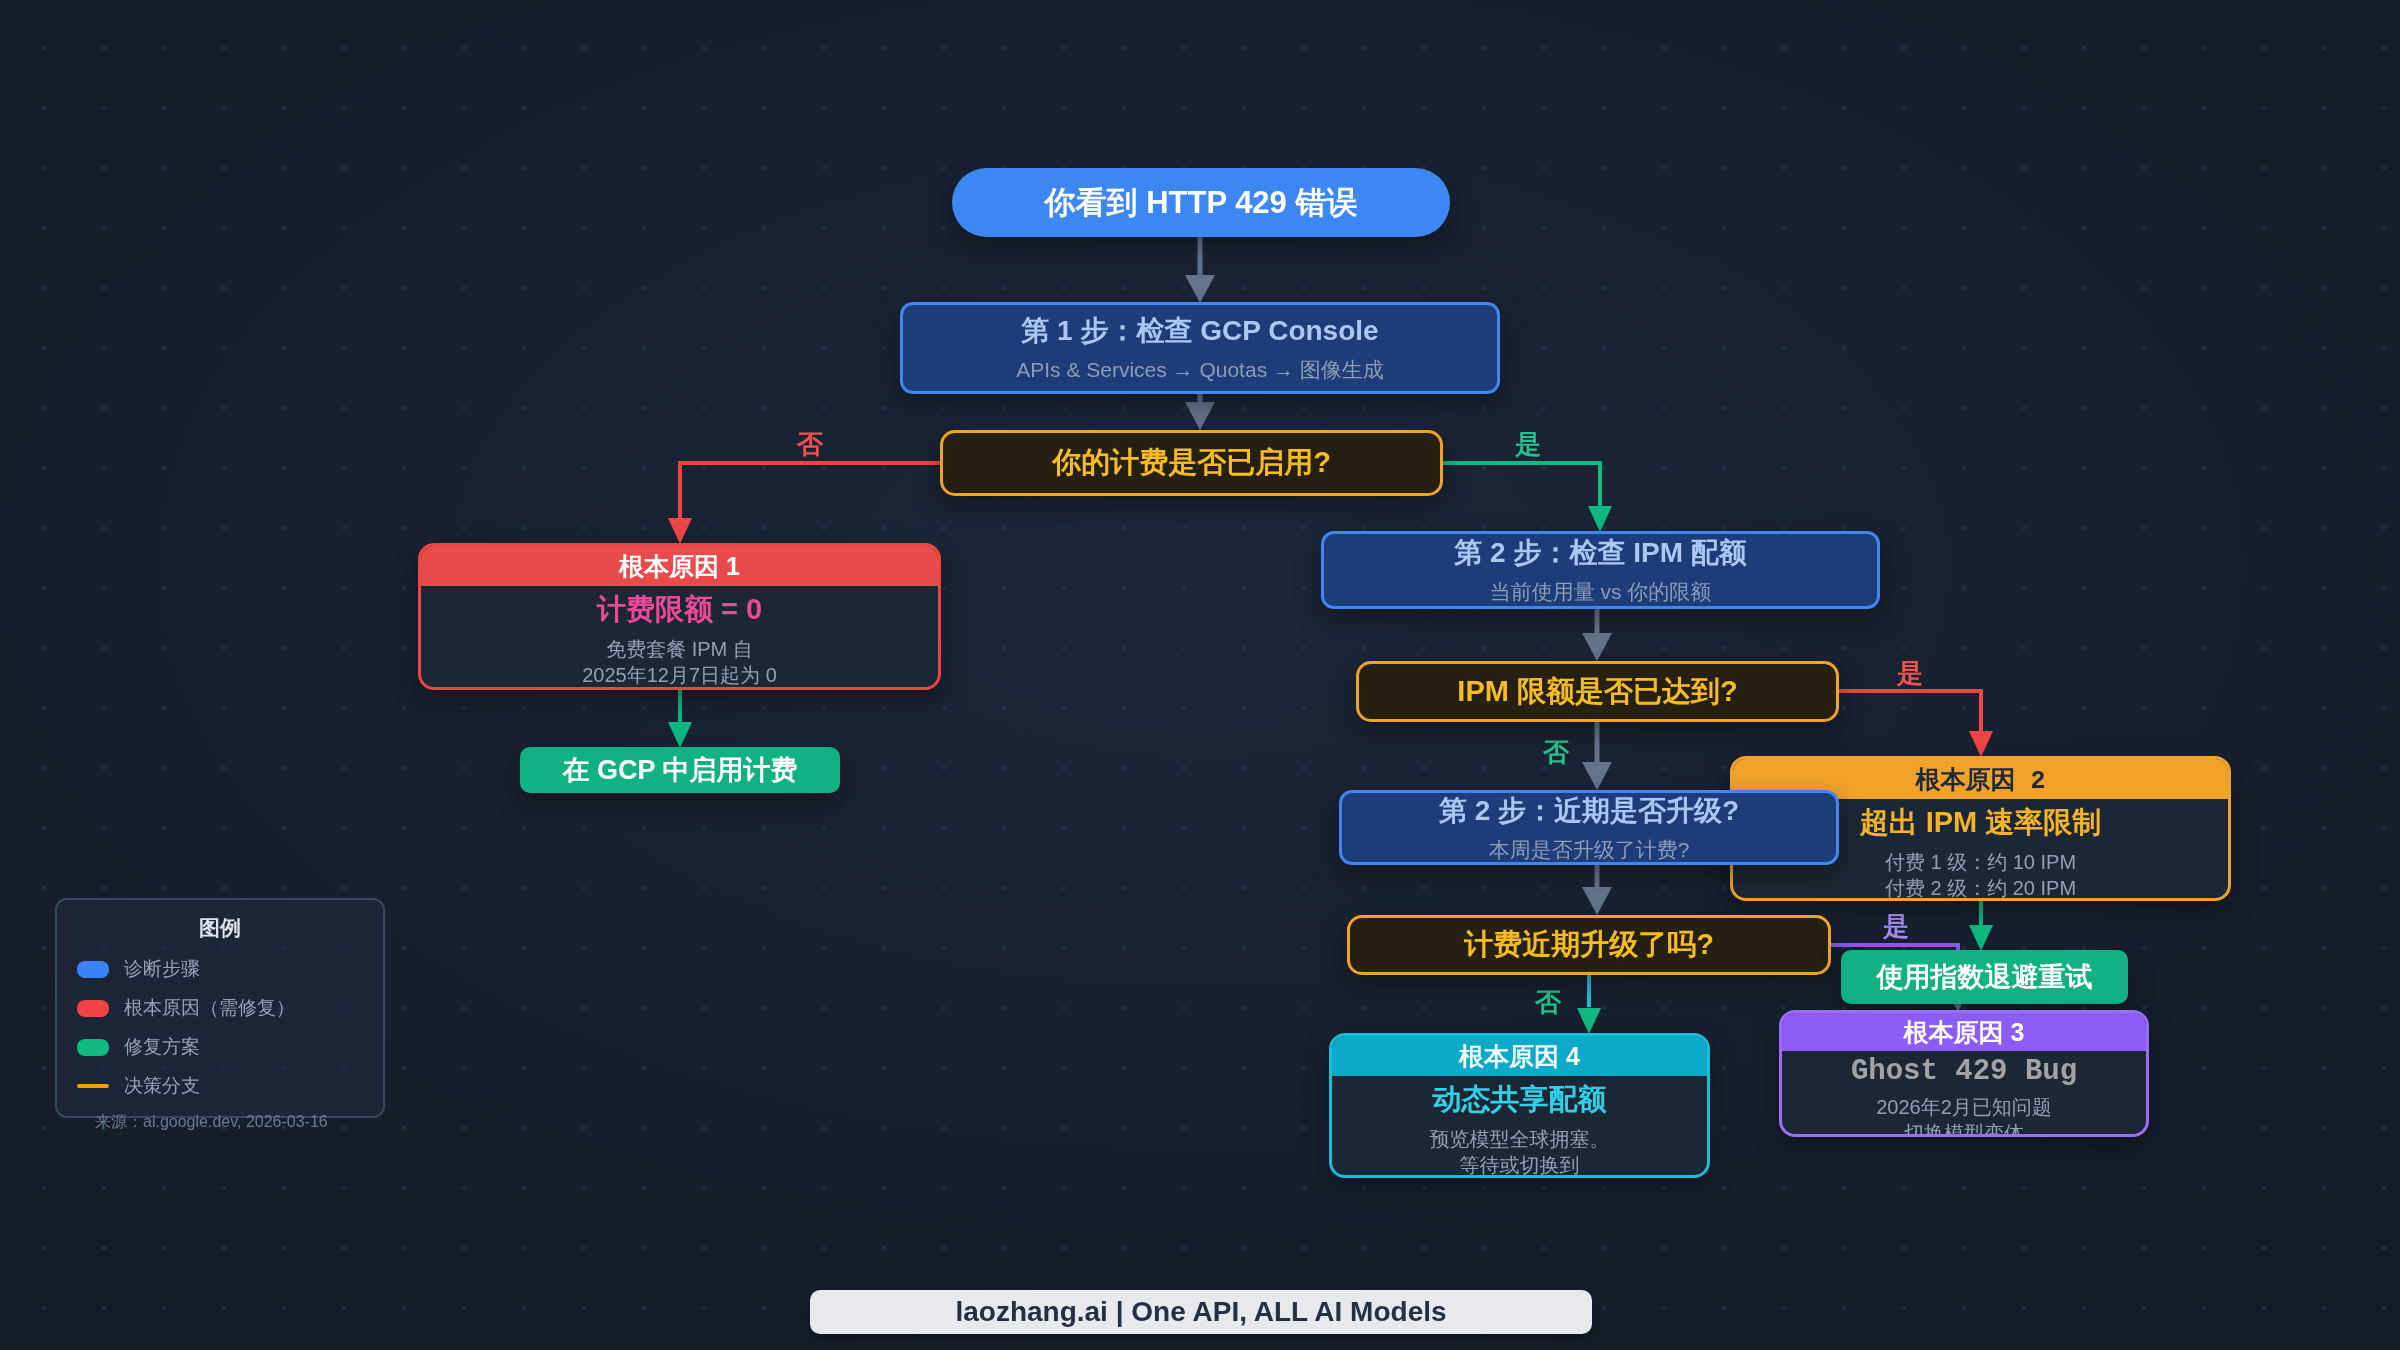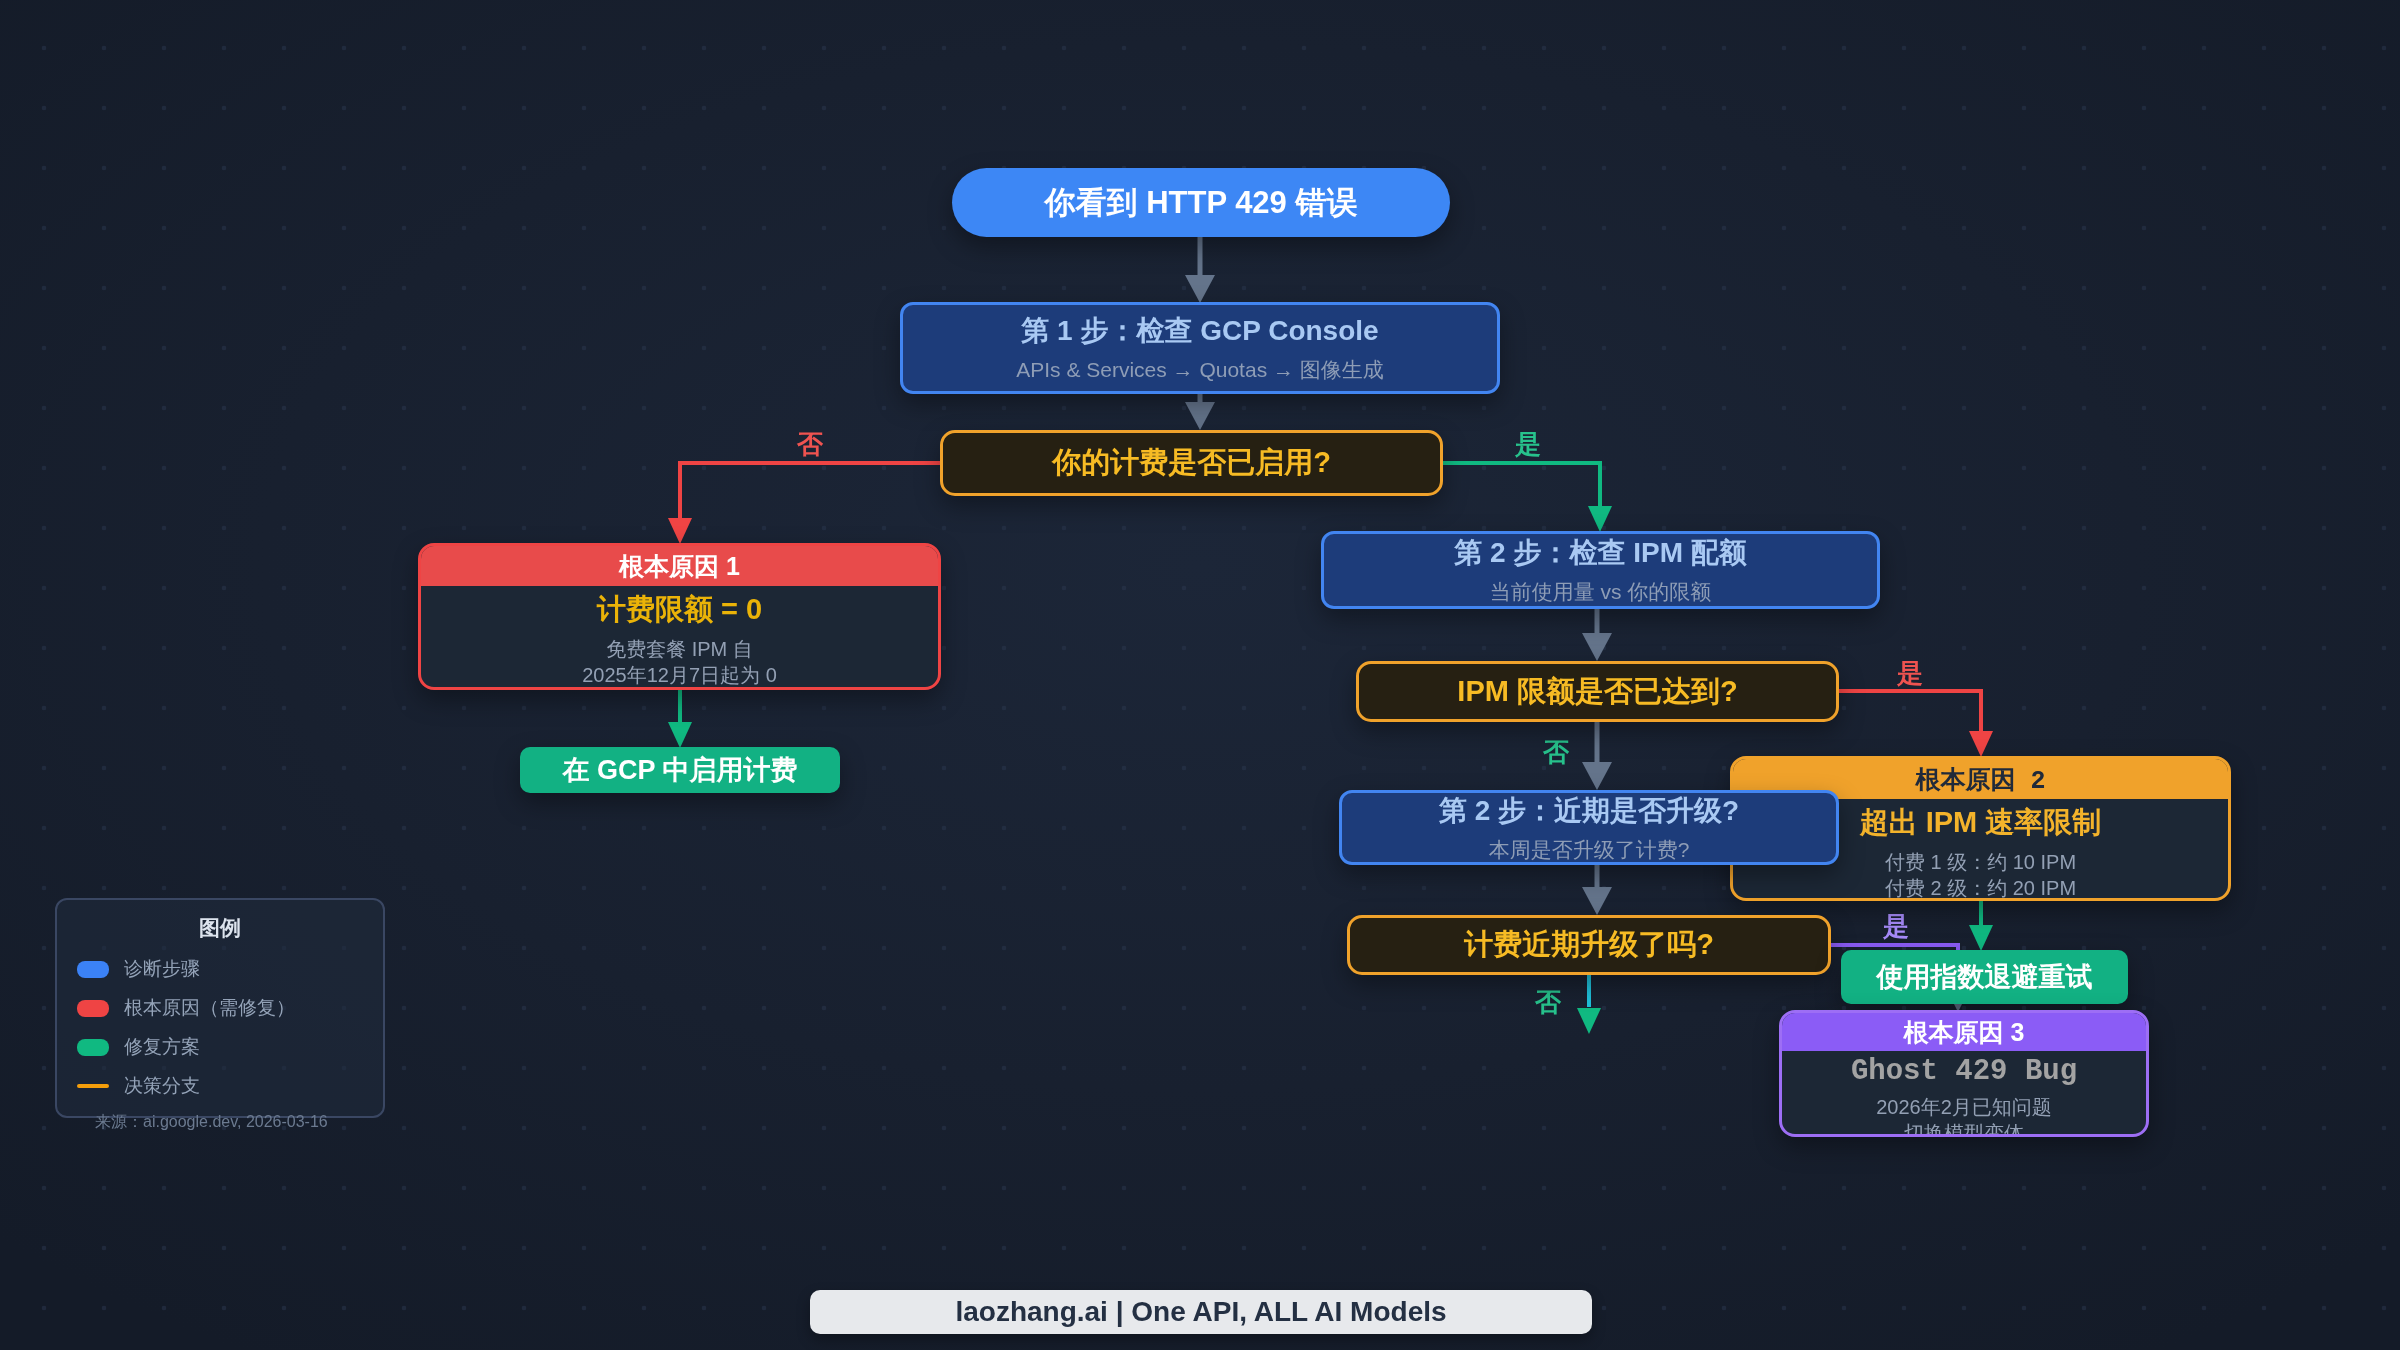--- a/index.html
+++ b/index.html
@@ -28,21 +28,21 @@
   .decision{background:#262012;border:3.5px solid #f0a22b;border-radius:15px;
     display:flex;align-items:center;justify-content:center;
     color:#f7bb24;font-size:29px;font-weight:bold;}
   .cause{border-radius:16px;overflow:hidden;display:flex;flex-direction:column;background:#1c2735;}
   .cause .hd{flex:0 0 auto;display:flex;align-items:center;justify-content:center;
     font-size:25px;font-weight:bold;}
   .cause .bd{flex:1;display:flex;flex-direction:column;align-items:center;justify-content:center;padding:4px 8px;}
   .cause .bt{font-size:29px;font-weight:bold;margin-bottom:6px;}
   .cause .bl{font-size:20px;color:#93a0b4;line-height:1.32;}
   .cause1{border:3px solid #ef4444;}  .cause1 .hd{background:#e84b4b;color:#ffffff;height:40px;}
-  .cause1 .bt{color:#eab308;}
+  .cause1 .bt{color:#ec4899;}
   .cause2{border:3px solid #f0a22b;}  .cause2 .hd{background:#f0a22b;color:#202a3a;height:40px;font-family:Liberation Mono, monospace;}
   .cause2 .bt{color:#f3b32b;}
   .cause3{border:3px solid #9d6ef5;}  .cause3 .hd{background:#8b5cf6;color:#ffffff;height:38px;}
   .cause3 .bt{color:#a3a3a3;font-family:Liberation Mono, monospace;}
   .cause4{border:3px solid #1bbcd8;}  .cause4 .hd{background:#0da9c8;color:#f0fbfd;height:40px;}
   .cause4 .bt{color:#2fd0e8;}
   .fix{display:flex;align-items:center;justify-content:center;background:#12b183;border-radius:10px;
     color:#ffffff;font-size:27px;font-weight:bold;}
   .blabel{position:absolute;width:80px;height:36px;display:flex;align-items:center;justify-content:center;
     font-size:26px;font-weight:bold;}
@@ -164,20 +164,29 @@
 
   <div class="node cause cause3" style="left:1779px;top:1010px;width:370px;height:127px;">
     <div class="hd">根本原因 3</div>
     <div class="bd">
       <div class="bt">Ghost 429 Bug</div>
       <div class="bl">2026年2月已知问题</div>
       <div class="bl">切换模型变体</div>
     </div>
   </div>
 
+  <div class="node cause cause4" style="left:1329px;top:1033px;width:381px;height:145px;">
+    <div class="hd">根本原因 4</div>
+    <div class="bd">
+      <div class="bt">动态共享配额</div>
+      <div class="bl">预览模型全球拥塞。</div>
+      <div class="bl">等待或切换到</div>
+
+    </div>
+  </div>
 
   <div id="legend">
     <div class="lt">图例</div>
     <div class="litem">
       <div class="sw" style="background:#3b82f6;"></div>
       <div class="txt">诊断步骤</div>
     </div>
     <div class="litem">
       <div class="sw" style="background:#ef4444;"></div>
       <div class="txt">根本原因（需修复）</div>

